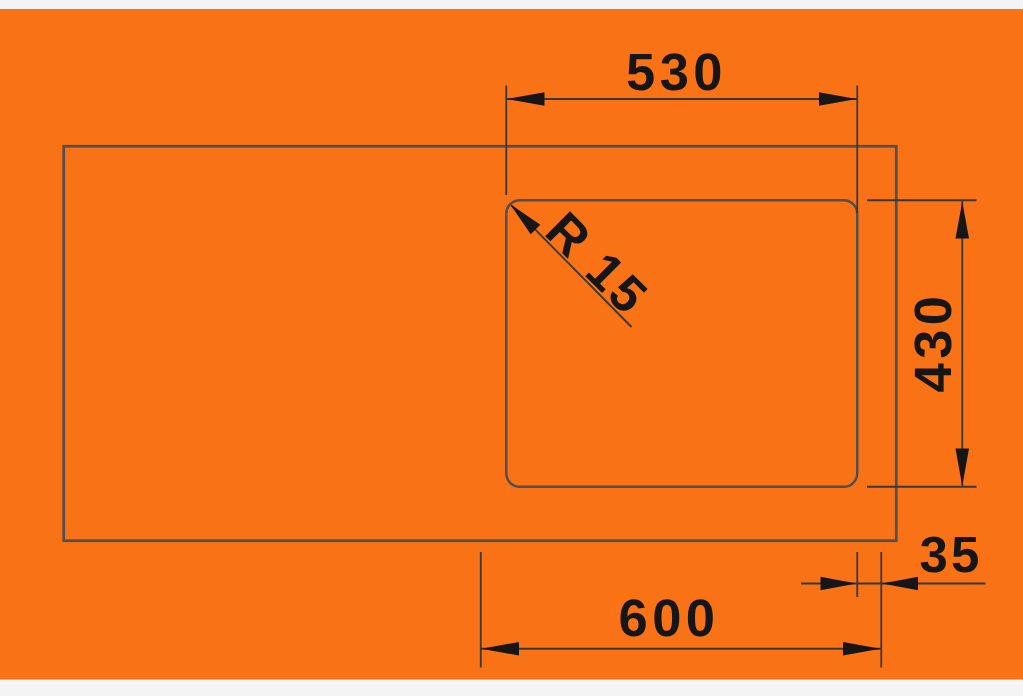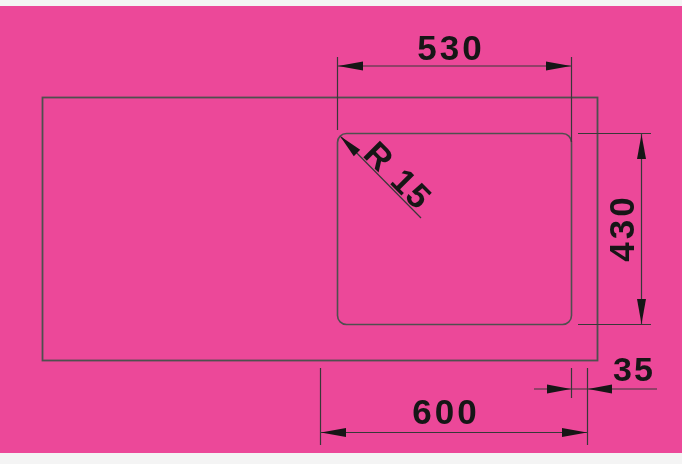--- a/index.html
+++ b/index.html
@@ -5,21 +5,21 @@
   html, body {
     margin: 0;
     padding: 0;
     background: #ffffff;
     font-family: "Liberation Sans", sans-serif;
   }
   .stage {
     position: relative;
     width: 682px;
     height: 464px;
-    background: #ec4899;
+    background: #f97316;
     overflow: hidden;
   }
   svg { display: block; }
   text {
     font-family: "Liberation Sans", "DejaVu Sans", sans-serif;
     font-weight: bold;
   }
   .dim-label { font-size: 35px; letter-spacing: 3px; }
   .dim-label-small { font-size: 34px; letter-spacing: 2px; }
   .radius-label { font-size: 34px; letter-spacing: 2px; }

